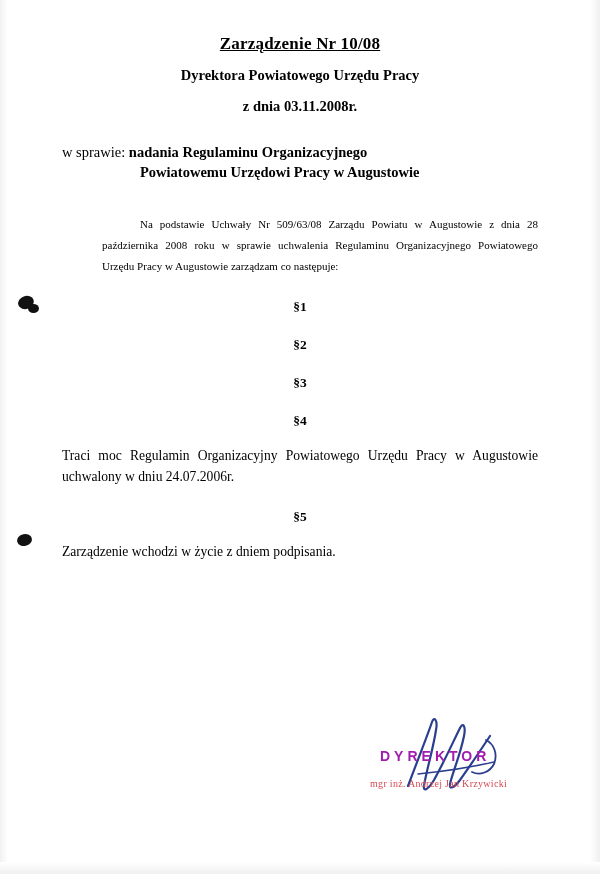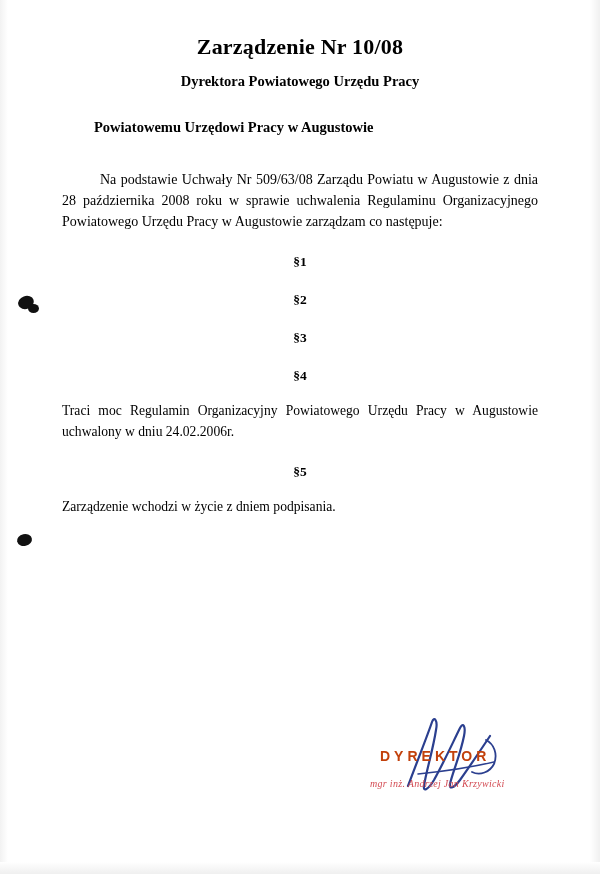--- a/index.html
+++ b/index.html
@@ -40,51 +40,53 @@
     position: absolute;
     left: 62px;
     top: 34px;
     width: 476px;
   }
   .title-block {
     text-align: center;
     font-weight: bold;
   }
   .title-main {
-    font-size: 22px;
+    font-size: 17px;
     letter-spacing: 0.2px;
     margin-bottom: 5px;
+    text-decoration: underline;
   }
   .title-line {
     font-size: 14.5px;
     line-height: 19px;
     margin-top: 12px;
   }
   .subject-block {
     margin-top: 26px;
     font-size: 14.5px;
     line-height: 20px;
   }
   .subject-label {
     font-weight: normal;
   }
   .subject-text {
     font-weight: bold;
   }
   .subject-row2 {
-    margin-left: 32px;
+    margin-left: 78px;
     font-weight: bold;
     font-family: Liberation Serif, serif;
   }
   .preamble {
     margin-top: 32px;
-    font-size: 14px;
+    font-size: 11px;
     line-height: 21px;
     text-align: justify;
     text-indent: 38px;
+    margin-left: 40px;
   }
   .para-section {
     text-align: center;
     font-weight: bold;
     font-size: 13.5px;
     margin-top: 22px;
     margin-bottom: 16px;
   }
   .para-body {
     font-size: 13.6px;
@@ -95,33 +97,32 @@
     position: absolute;
     left: 360px;
     top: 720px;
     width: 200px;
     height: 110px;
   }
   .sig-stamp-title {
     position: absolute;
     left: 20px;
     top: 28px;
-    color: #c2410c;
+    color: #a21caf;
     font-family: "Liberation Sans", sans-serif;
     font-weight: bold;
     font-size: 14px;
     letter-spacing: 4px;
   }
   .sig-stamp-name {
     position: absolute;
     left: 10px;
     top: 58px;
     color: #d34a52;
     font-family: "Liberation Serif", serif;
-    font-style: italic;
     font-size: 10px;
     letter-spacing: 0.3px;
   }
   .sig-scribble {
     position: absolute;
     left: 38px;
     top: -6px;
     width: 120px;
     height: 90px;
   }
@@ -162,36 +163,41 @@
 
   <div class="punch-hole punch-1"></div>
   <div class="punch-hole punch-1b"></div>
   <div class="punch-hole punch-2"></div>
 
   <div class="content">
 
     <div class="title-block">
       <div class="title-main">Zarządzenie Nr 10/08</div>
       <div class="title-line">Dyrektora Powiatowego Urzędu Pracy</div>
+      <div class="title-line">z dnia 03.11.2008r.</div>
     </div>
 
     <div class="subject-block">
+      <div>
+        <span class="subject-label">w sprawie:</span>
+        <span class="subject-text">nadania Regulaminu Organizacyjnego</span>
+      </div>
       <div class="subject-row2">Powiatowemu Urzędowi Pracy w Augustowie</div>
     </div>
 
     <div class="preamble">Na podstawie Uchwały Nr 509/63/08 Zarządu Powiatu w Augustowie z dnia 28 października 2008 roku w sprawie uchwalenia Regulaminu Organizacyjnego Powiatowego Urzędu Pracy w Augustowie zarządzam co następuje:</div>
 
     <div class="para-section">§1</div>
 
     <div class="para-section">§2</div>
 
     <div class="para-section">§3</div>
 
     <div class="para-section">§4</div>
-    <div class="para-body">Traci moc Regulamin Organizacyjny Powiatowego Urzędu Pracy w Augustowie uchwalony w dniu 24.02.2006r.</div>
+    <div class="para-body">Traci moc Regulamin Organizacyjny Powiatowego Urzędu Pracy w Augustowie uchwalony w dniu 24.07.2006r.</div>
 
     <div class="para-section">§5</div>
     <div class="para-body">Zarządzenie wchodzi w życie z dniem podpisania.</div>
 
   </div>
 
   <div class="sig-area">
     <svg class="sig-scribble" viewBox="0 0 120 90">
       <path d="M10 72 C 22 40, 30 20, 34 8 C 36 2, 40 6, 38 16 C 35 36, 28 58, 26 72 C 25 78, 30 76, 36 66 C 46 48, 56 26, 62 14 C 65 8, 68 12, 66 22 C 62 42, 54 60, 52 70 C 51 76, 56 74, 62 66 C 72 52, 84 34, 92 22" fill="none" stroke="#2b3f8f" stroke-width="2.2" stroke-linecap="round"></path>
       <path d="M20 60 C 40 58, 70 54, 96 48" fill="none" stroke="#2b3f8f" stroke-width="1.6" stroke-linecap="round"></path>

